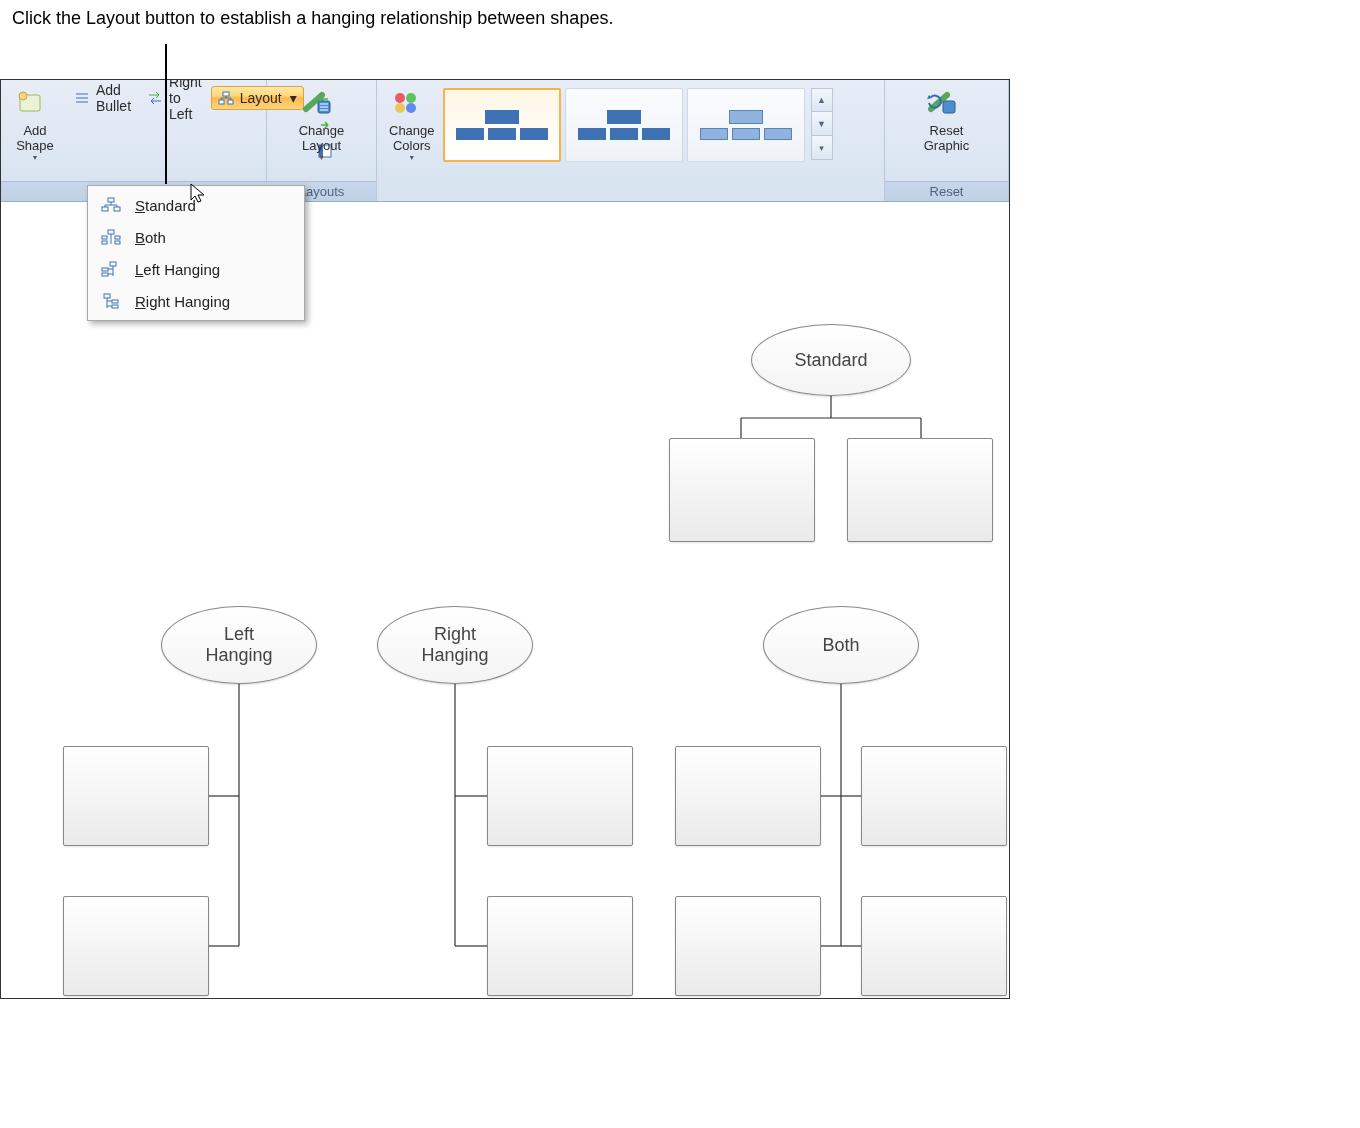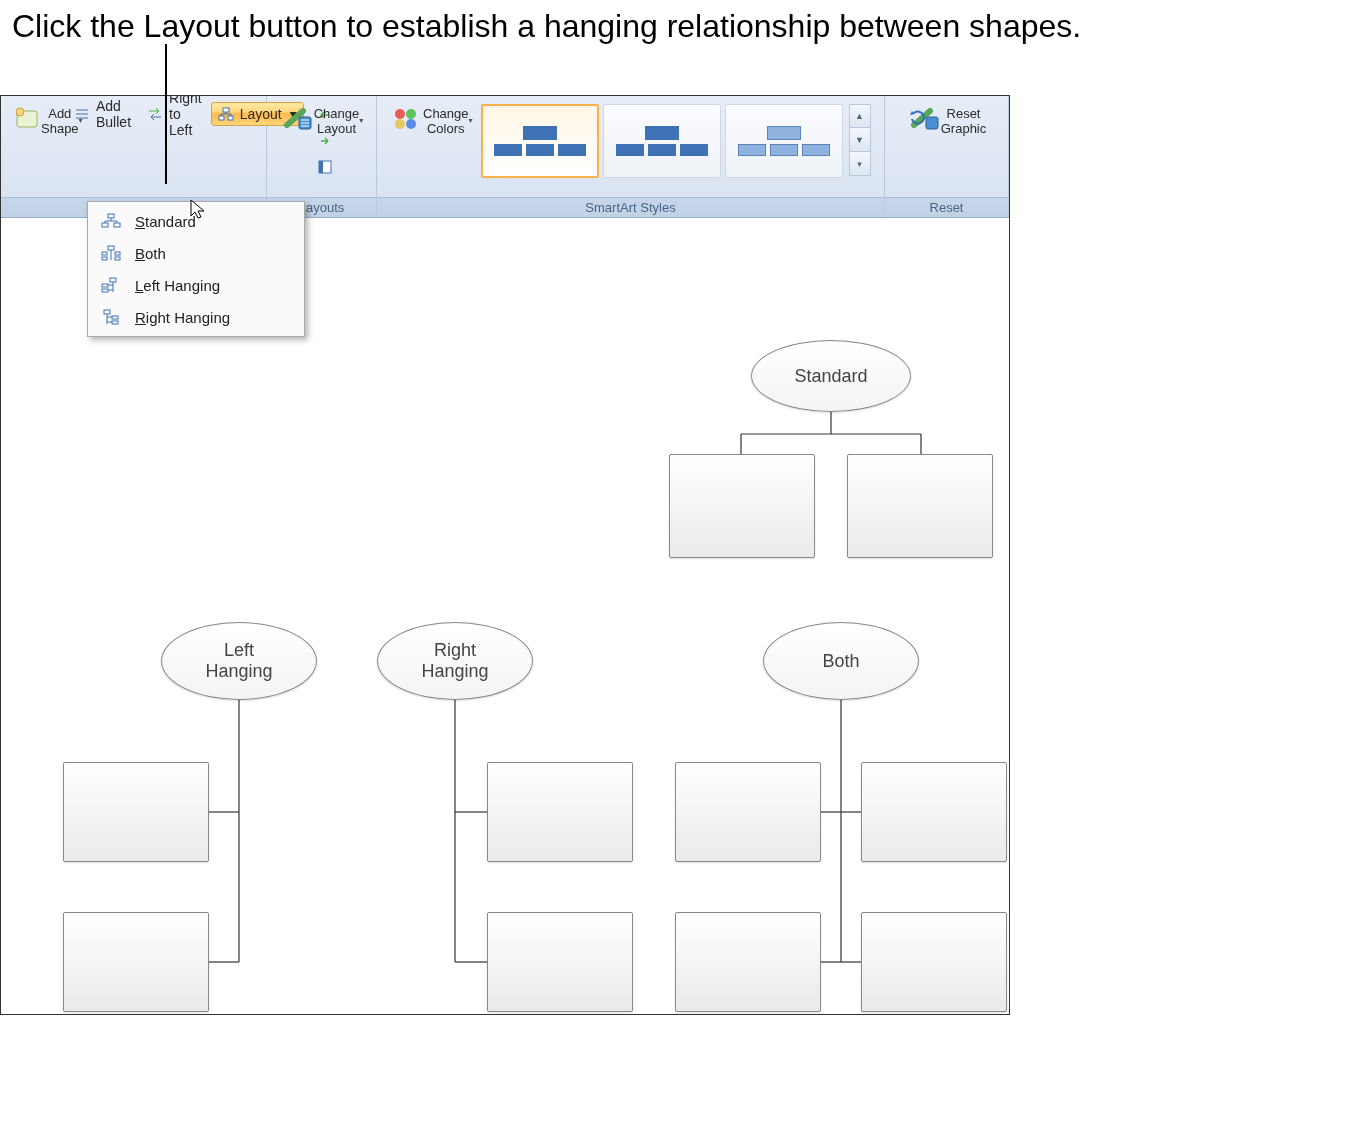--- a/index.html
+++ b/index.html
@@ -6,21 +6,21 @@
   body {
     margin: 0;
     font-family: "Segoe UI", Tahoma, sans-serif;
     font-size: 13px;
     color: #333;
     background: #fff;
     width: 1360px;
   }
   .caption {
     font-family: "Franklin Gothic Medium", "Arial Narrow", Arial, sans-serif;
-    font-size: 32px;
+    font-size: 18px;
     color: #000;
     padding: 8px 12px 4px 12px;
     font-weight: 500;
   }
   .callout-line {
     position: absolute;
     width: 2px;
     background: #000;
     left: 165px;
     top: 44px;
@@ -60,22 +60,21 @@
     border-top: 1px solid #aebfd6;
   }
   .group-body {
     flex: 1;
     display: flex;
     align-items: flex-start;
     padding: 4px 6px 0 6px;
   }
   .big-btn {
     display: flex;
-    flex-direction: row;
-    align-items: center;
+    flex-direction: column;
     justify-content: flex-start;
     padding: 2px 6px;
     text-align: center;
     color: #2b2b2b;
     font-size: 13px;
     min-width: 56px;
     cursor: default;
   }
   .big-btn .icon-slot {
     width: 34px; height: 34px;
@@ -366,21 +365,20 @@
                 <div class="mini-box"></div>
               </div>
           </div>
           <div class="gal-scroll">
             <div>▲</div>
             <div>▼</div>
             <div>▾</div>
           </div>
         </div>
       </div>
-      <div class="group-label">SmartArt Styles</div>
     </div>
 
     <div class="group" style="flex:1">
       <div class="group-body" style="justify-content:center">
         <div class="big-btn">
           <div class="icon-slot">
             <svg width="32" height="28">
                 <path d="M6 20 L22 6" stroke="#5aa65a" stroke-width="6" stroke-linecap="round"></path>
                 <path d="M6 8 A6 6 0 1 1 4 14" stroke="#2d6fb4" fill="none" stroke-width="2"></path>
                 <path d="M4 6 L7 9 L2 10 Z" fill="#2d6fb4"></path>

